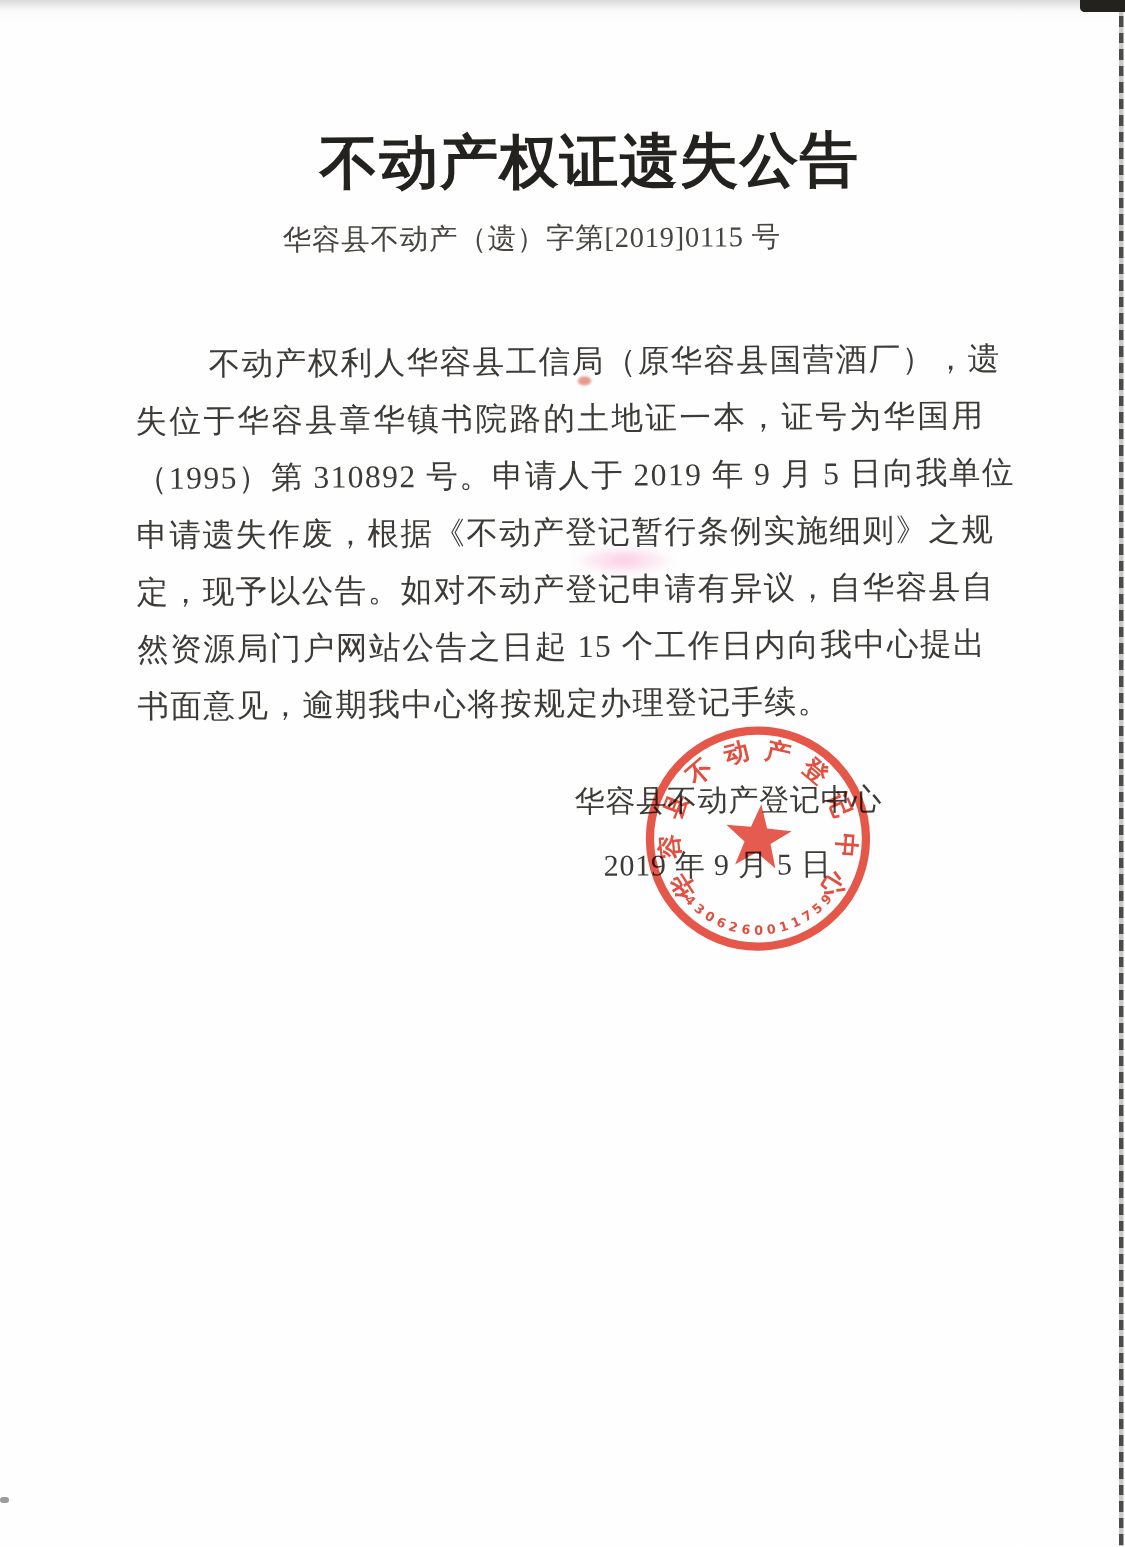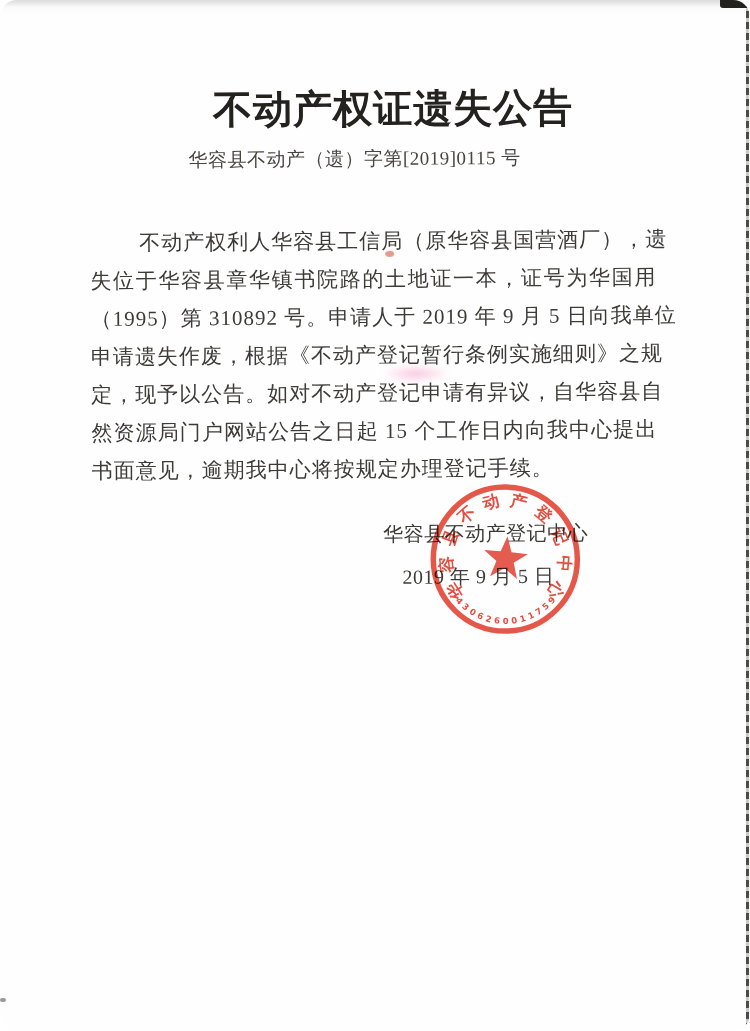--- a/index.html
+++ b/index.html
@@ -7,21 +7,20 @@
     padding: 0;
     background: #ffffff;
     font-family: "Liberation Serif", "DejaVu Serif", serif;
   }
   .page {
     position: relative;
     width: 750px;
     height: 1031px;
     background: #fefefe;
     overflow: hidden;
-    border-radius: 17px;
   }
   
   .scan-top-shade {
     position: absolute;
     left: 0; top: 0;
     width: 100%; height: 14px;
     background: linear-gradient(to bottom, rgba(190,190,192,0.55), rgba(230,230,232,0.18) 7px, rgba(255,255,255,0) 14px);
   }
   .scan-right-line {
     position: absolute;

